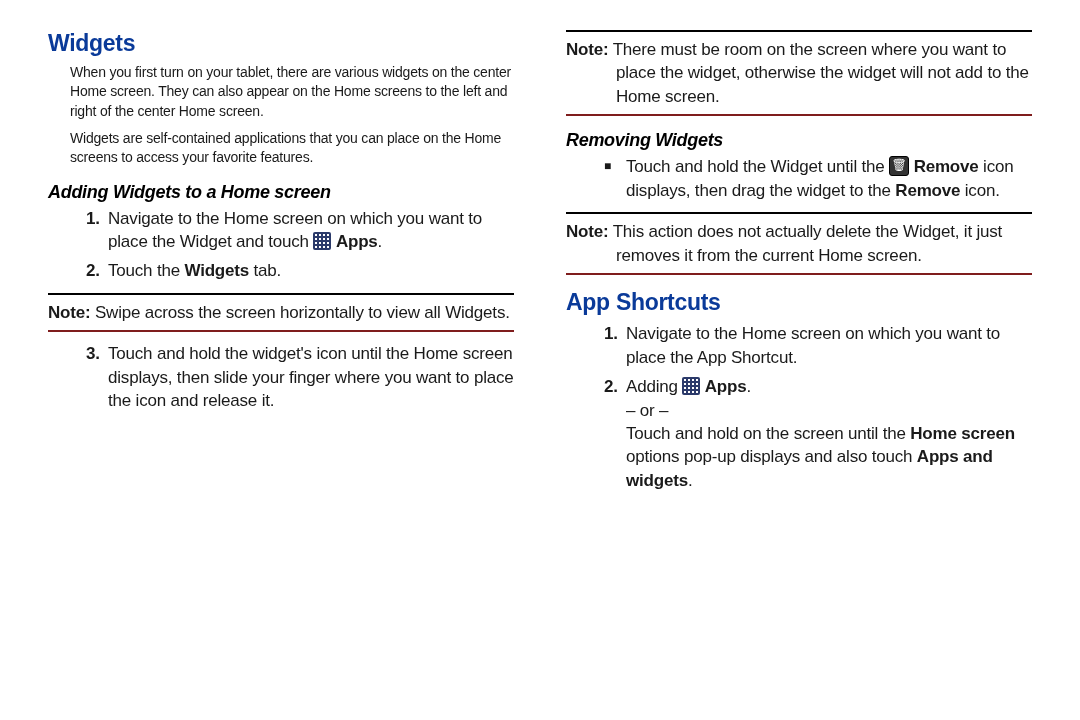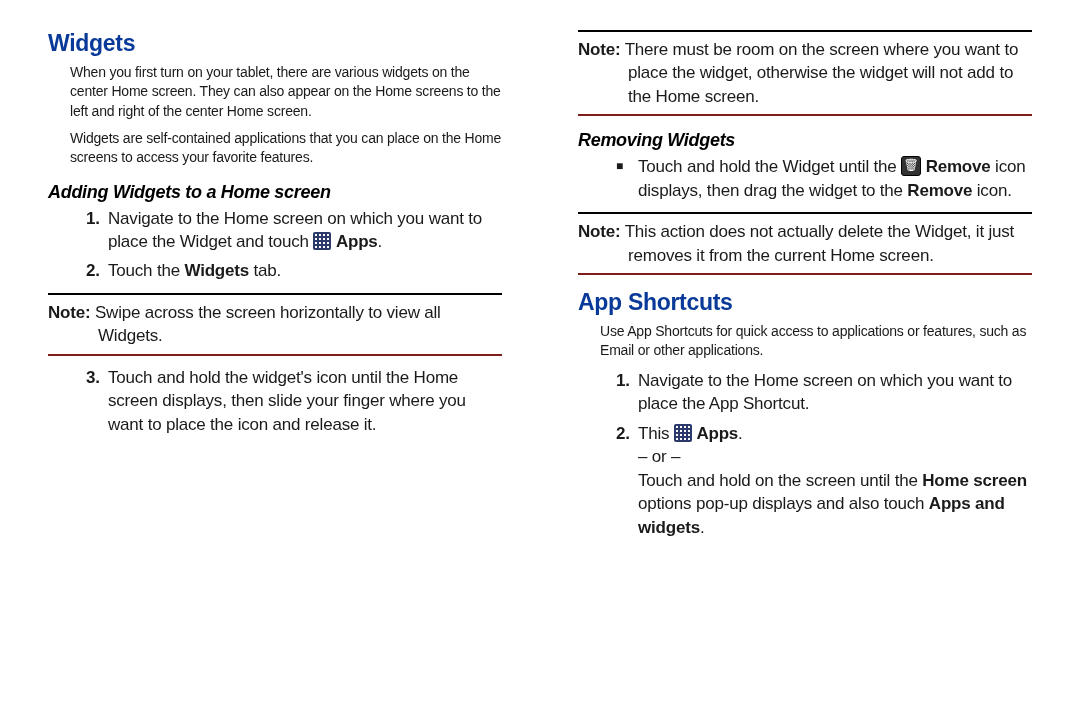--- a/index.html
+++ b/index.html
@@ -11,21 +11,20 @@
     font-family: Arial, Helvetica, sans-serif;
     color: #1a1a1a;
     -webkit-font-smoothing: antialiased;
   }
   .page {
     display: flex;
     width: 1080px;
     height: 688px;
     box-sizing: border-box;
     padding: 30px 48px 20px 48px;
-    gap: 24px;
   }
   .col {
     width: 50%;
     box-sizing: border-box;
   }
   .col.left  { padding-right: 26px; }
   .col.right { padding-left: 26px; position: relative; }
 
   h1.section {
     color: #0a3a99;
@@ -204,31 +203,30 @@
     </div>
 
     <div class="rule-block">
       <p class="noteline">
         <b>Note:</b><span> This action does not actually delete the Widget, it just removes it from the current Home screen.</span>
       </p>
     </div>
 
     <h1 class="section" style="margin-top:14px">App Shortcuts</h1>
 
-    <p class="body">Use App Shortcuts for quick access to applications or features, such as Email or other applications.</p>
 
     <div class="numlist">
       <div class="numitem">
         <div class="num">1.</div>
         <div class="numbody">Navigate to the Home screen on which you want to place the App Shortcut.</div>
       </div>
       <div class="numitem">
         <div class="num">2.</div>
         <div class="numbody">
-          <span>This </span><span class="apps-icon"></span>
+          <span>Adding </span><span class="apps-icon"></span>
           <b>Apps</b><span>.</span><br>
           <span>– or –</span><br>
           <span>Touch and hold on the screen until the </span><b>Home screen</b><span> options pop-up displays and also touch </span><b>Apps and widgets</b><span>.</span>
         </div>
       </div>
     </div>
 
   </div>
 
 </div>

